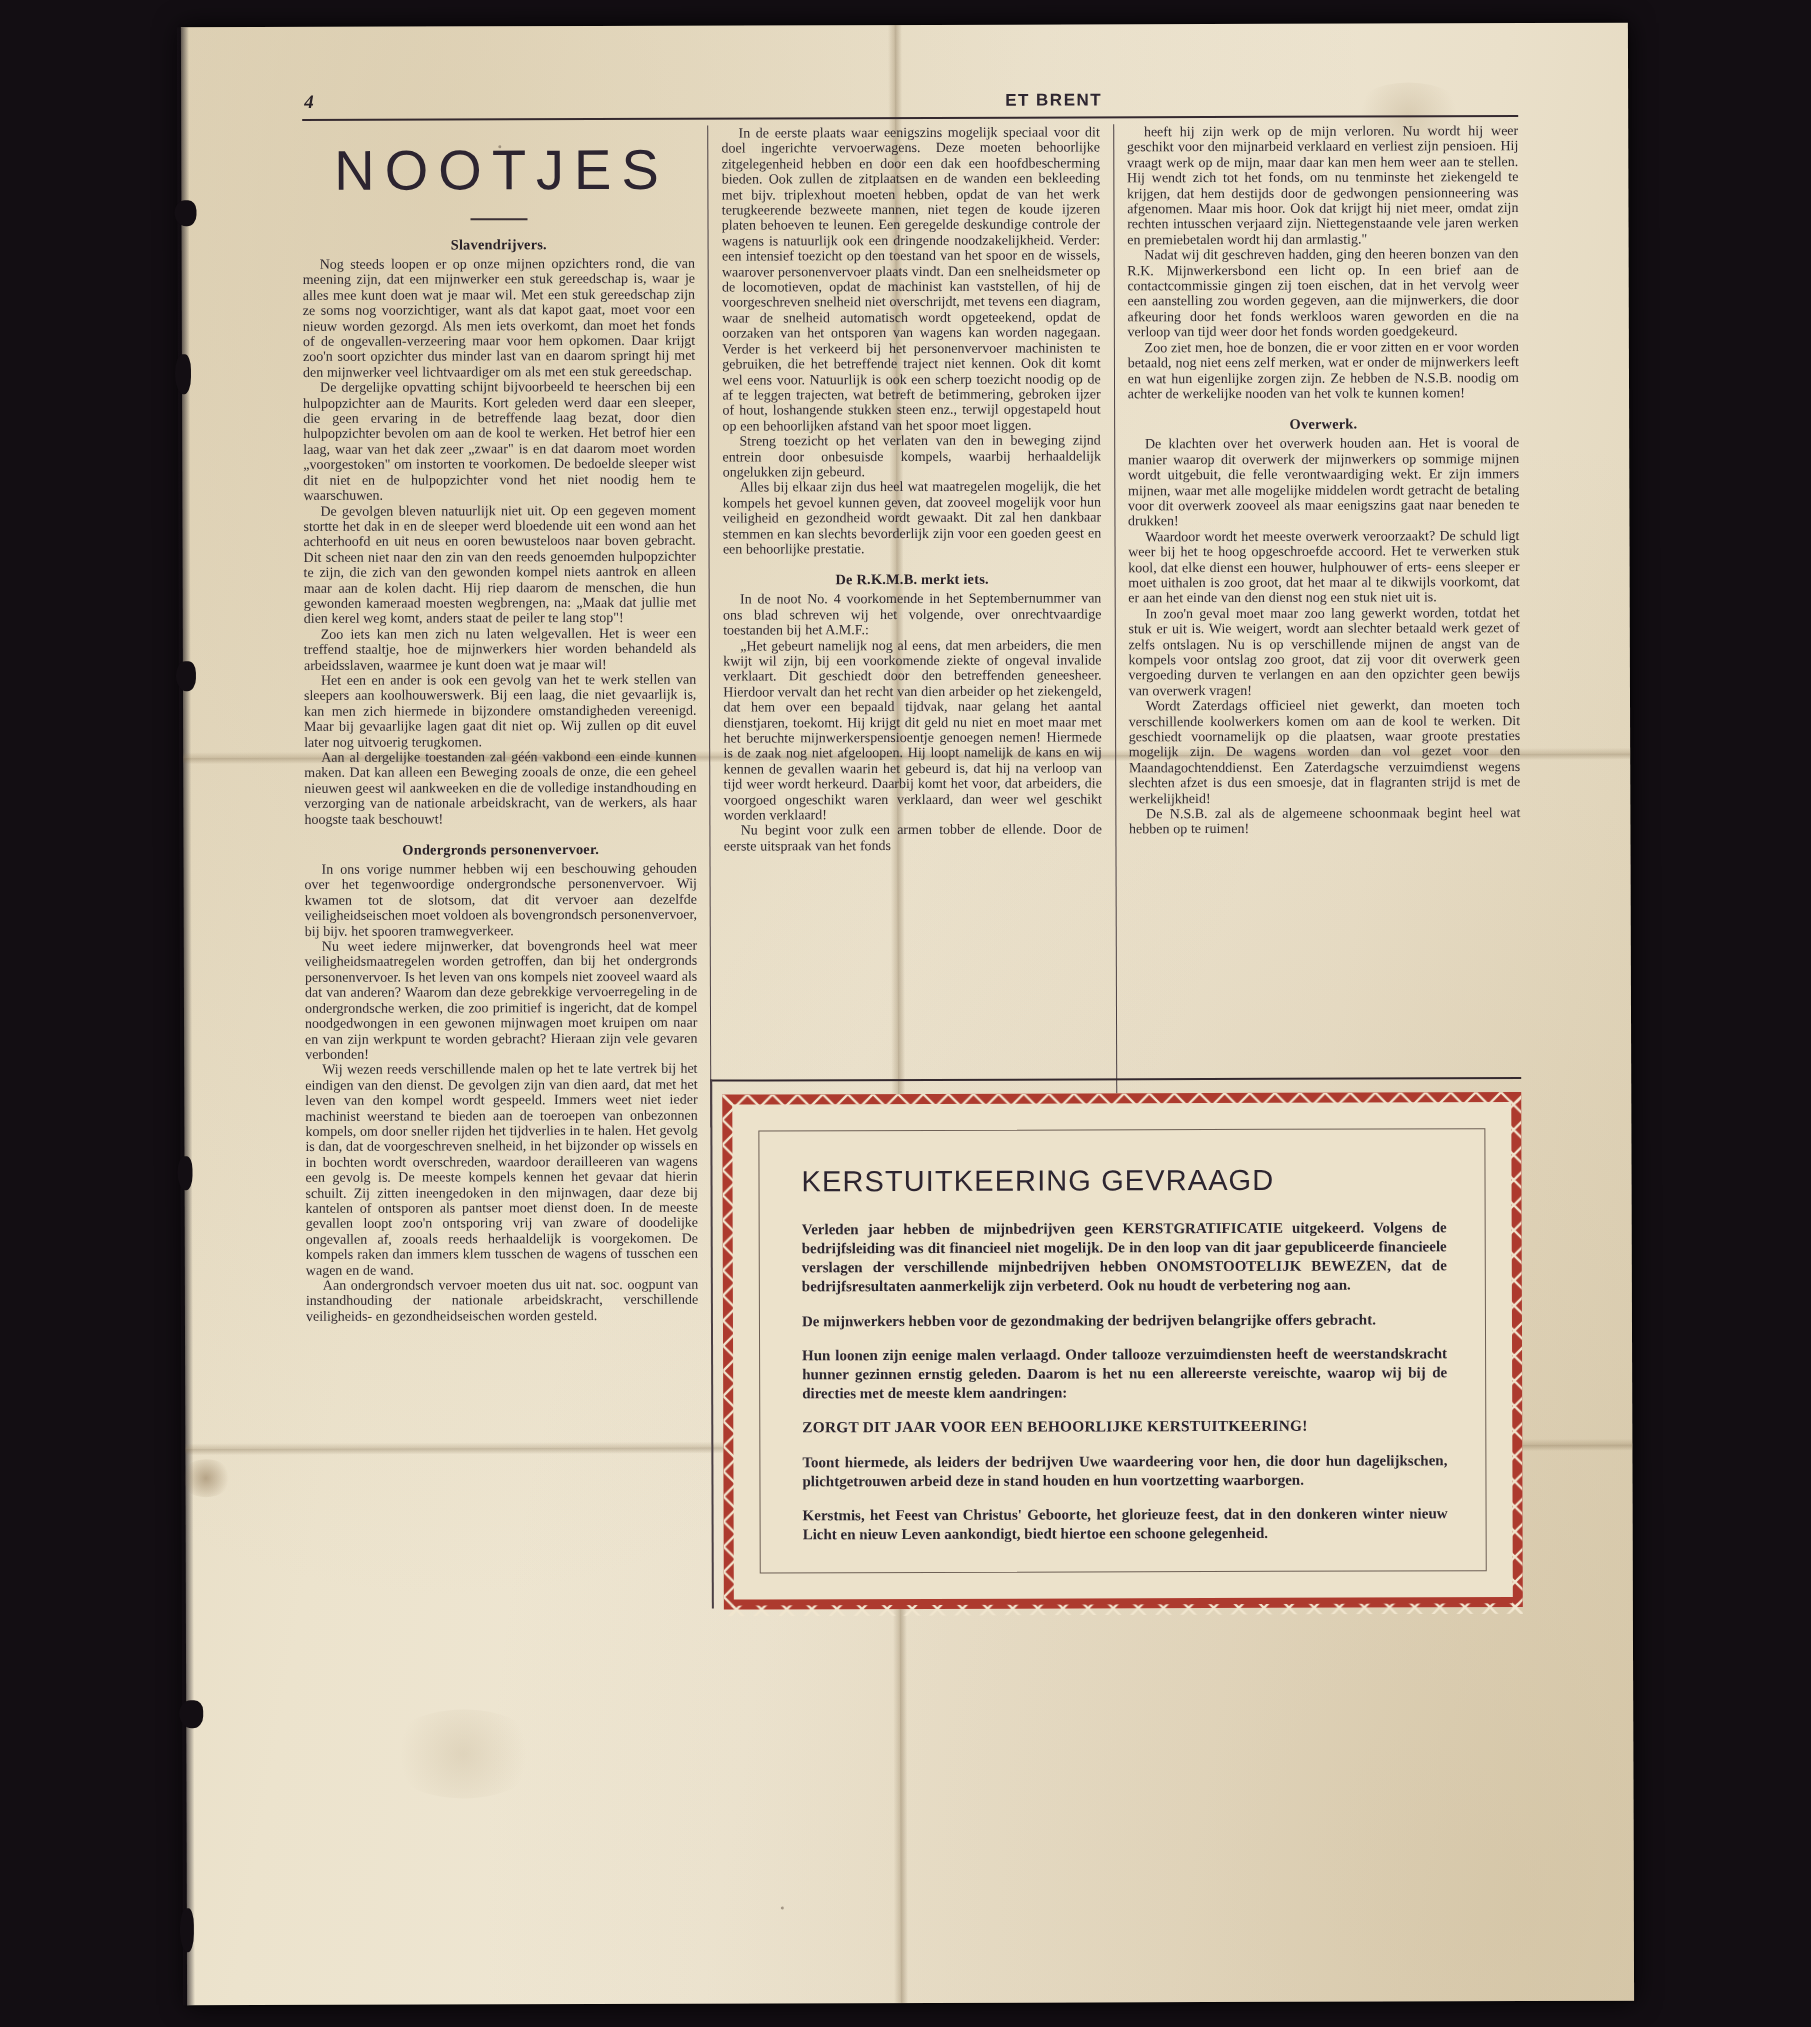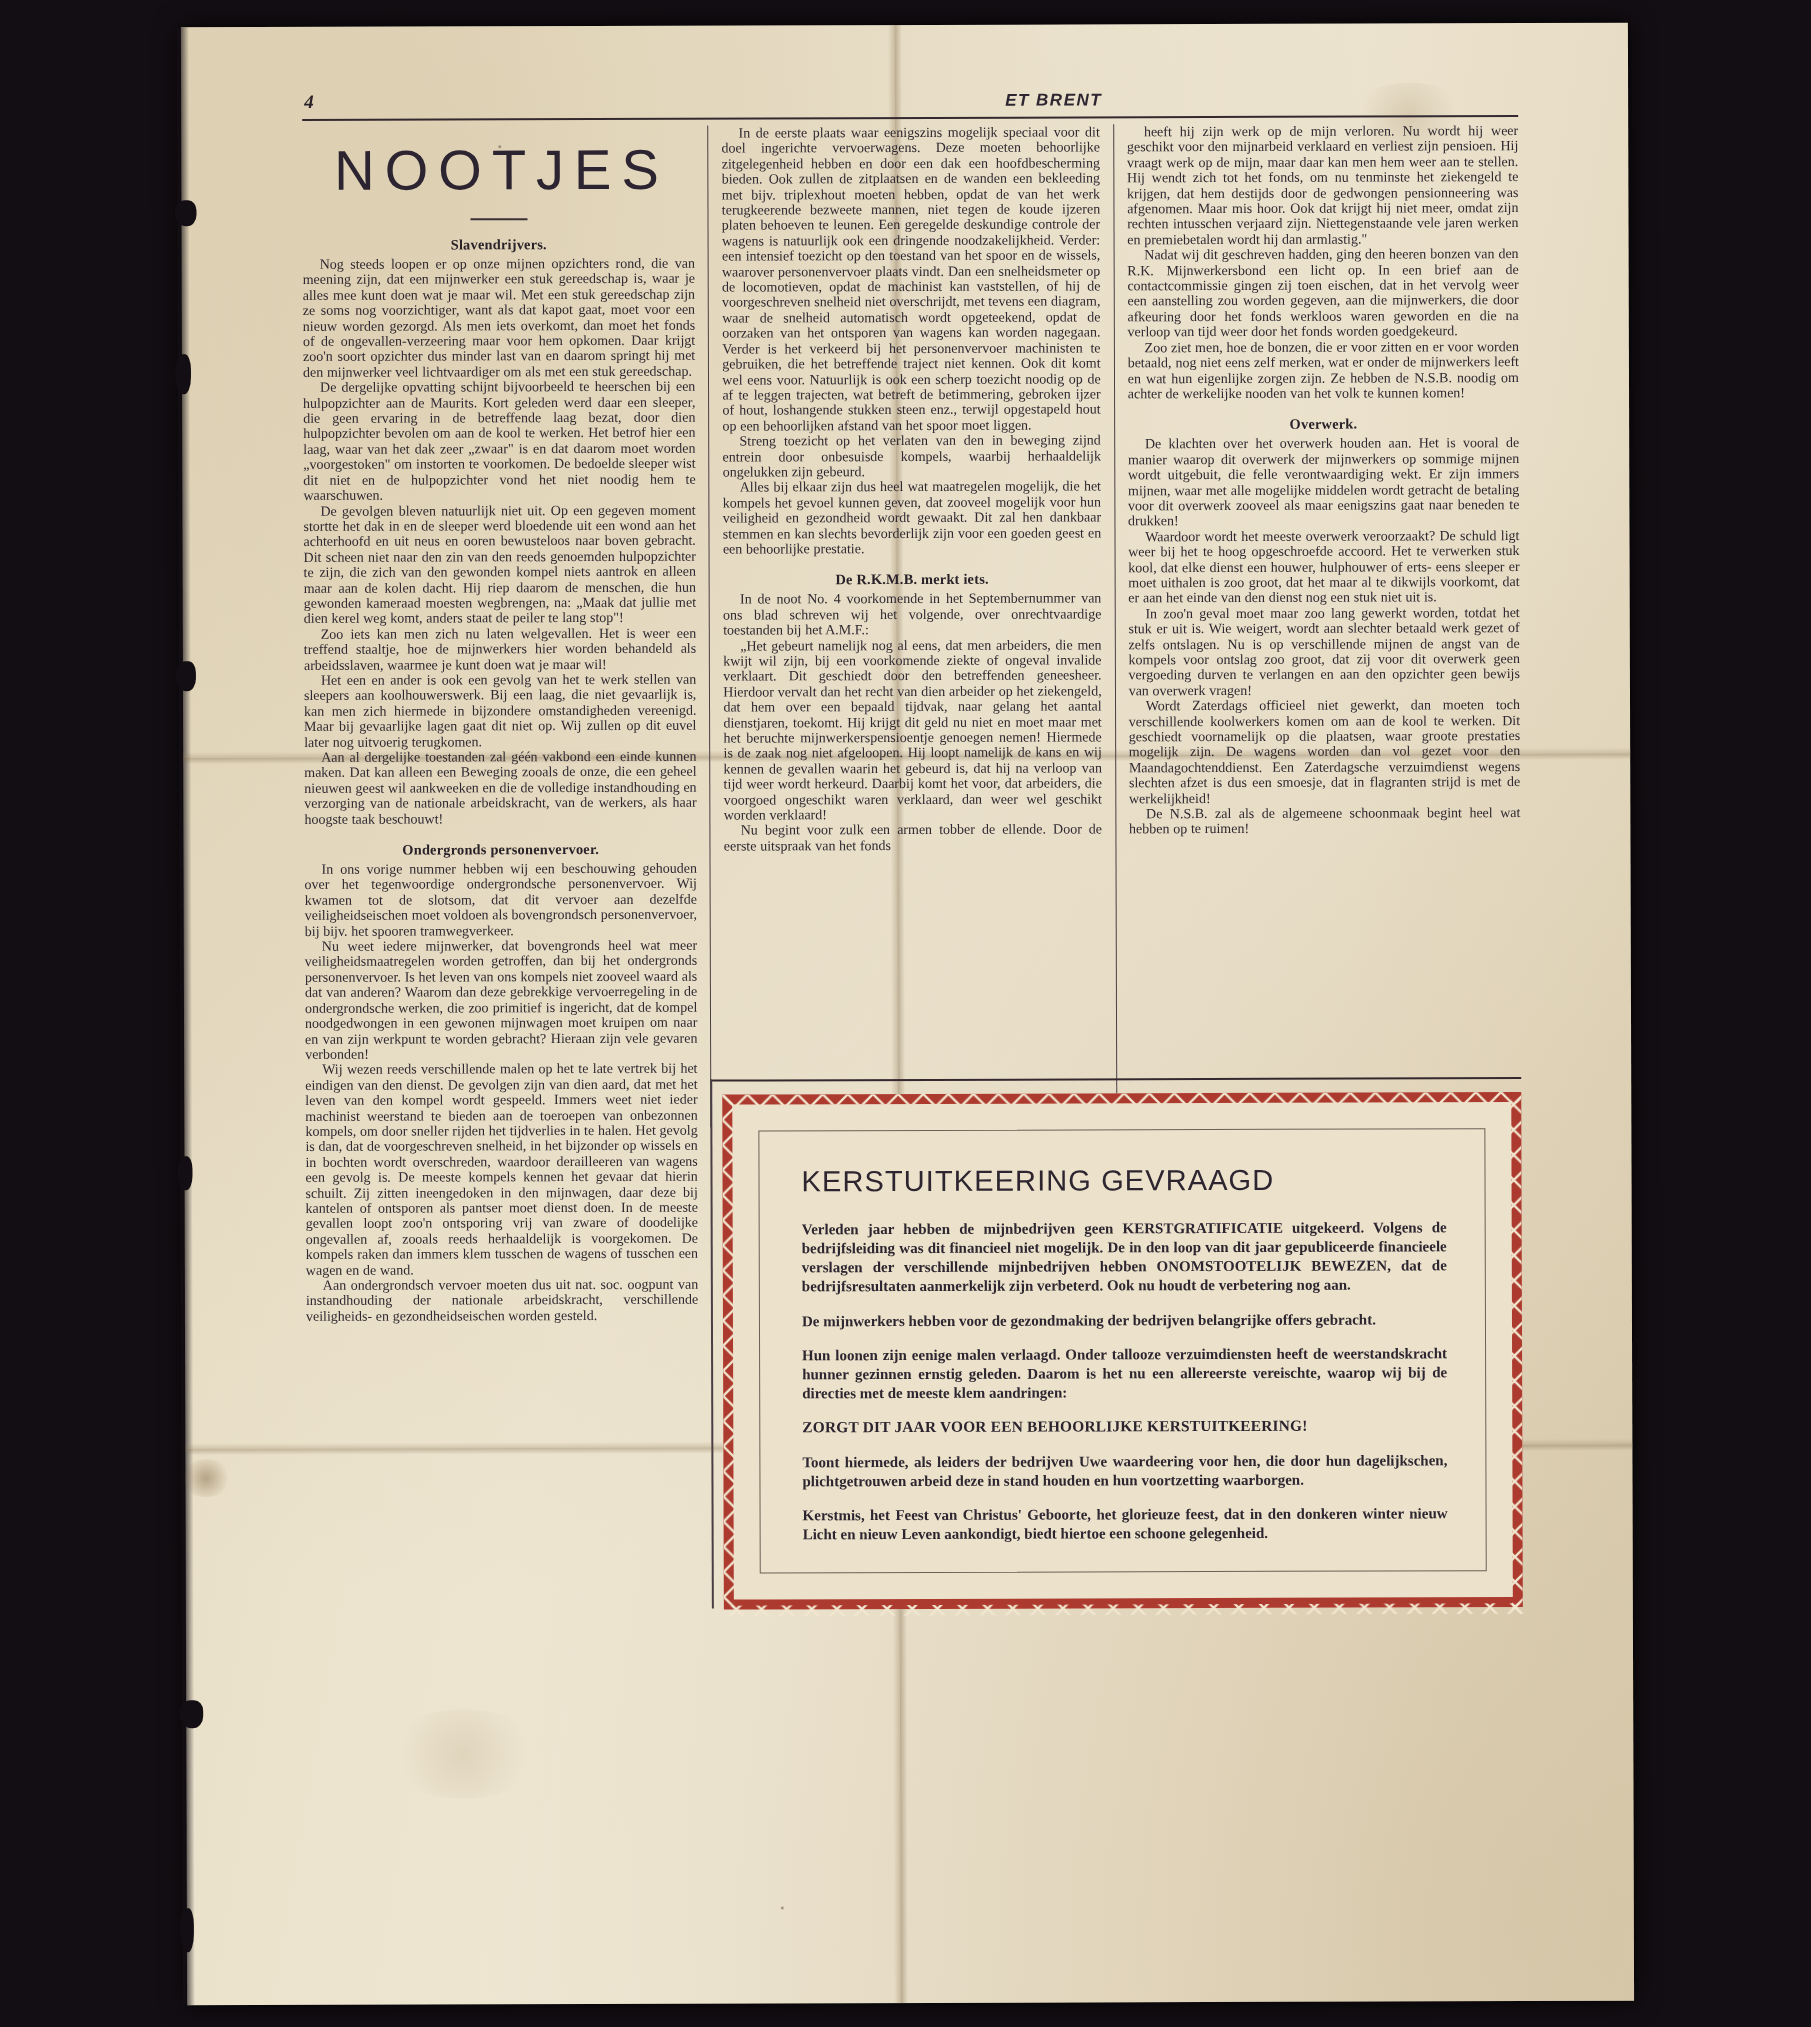--- a/index.html
+++ b/index.html
@@ -33,21 +33,21 @@
     background:linear-gradient(180deg,rgba(150,130,95,0) 0%,rgba(142,122,90,.26) 45%,rgba(118,98,68,.32) 53%,rgba(150,130,95,0) 100%);}
 
   .stain{position:absolute;border-radius:50%;pointer-events:none;}
 
   
   #print{position:absolute;left:121px;top:64px;width:1216px;height:1406px;}
 
   .masthead{position:relative;height:34px;}
   .folio{position:absolute;left:2px;top:0;font-style:italic;font-weight:bold;font-size:19px;color:#2a2228;
          font-family:"Liberation Serif",serif;}
-  .pubname{position:absolute;right:416px;top:2px;font-style:italic;font-weight:bold;font-size:17px;
+  .pubname{position:absolute;right:416px;top:2px;font-weight:bold;font-size:17px;
            letter-spacing:1.5px;color:#2e2630;font-family:"Liberation Sans",sans-serif;}
   .rule-top{position:absolute;left:0;top:28px;width:100%;height:0;border-top:2px solid #34292f;}
 
   
   .cols{position:absolute;left:0;top:36px;width:100%;height:1002px;display:flex;}
   .col{width:33.333%;box-sizing:border-box;position:relative;}
   .col1{padding-right:13px;}
   .col2{padding:0 13px;border-left:1.5px solid #4a3f44;}
   .col3{padding-left:13px;border-left:1.5px solid #4a3f44;}
   

